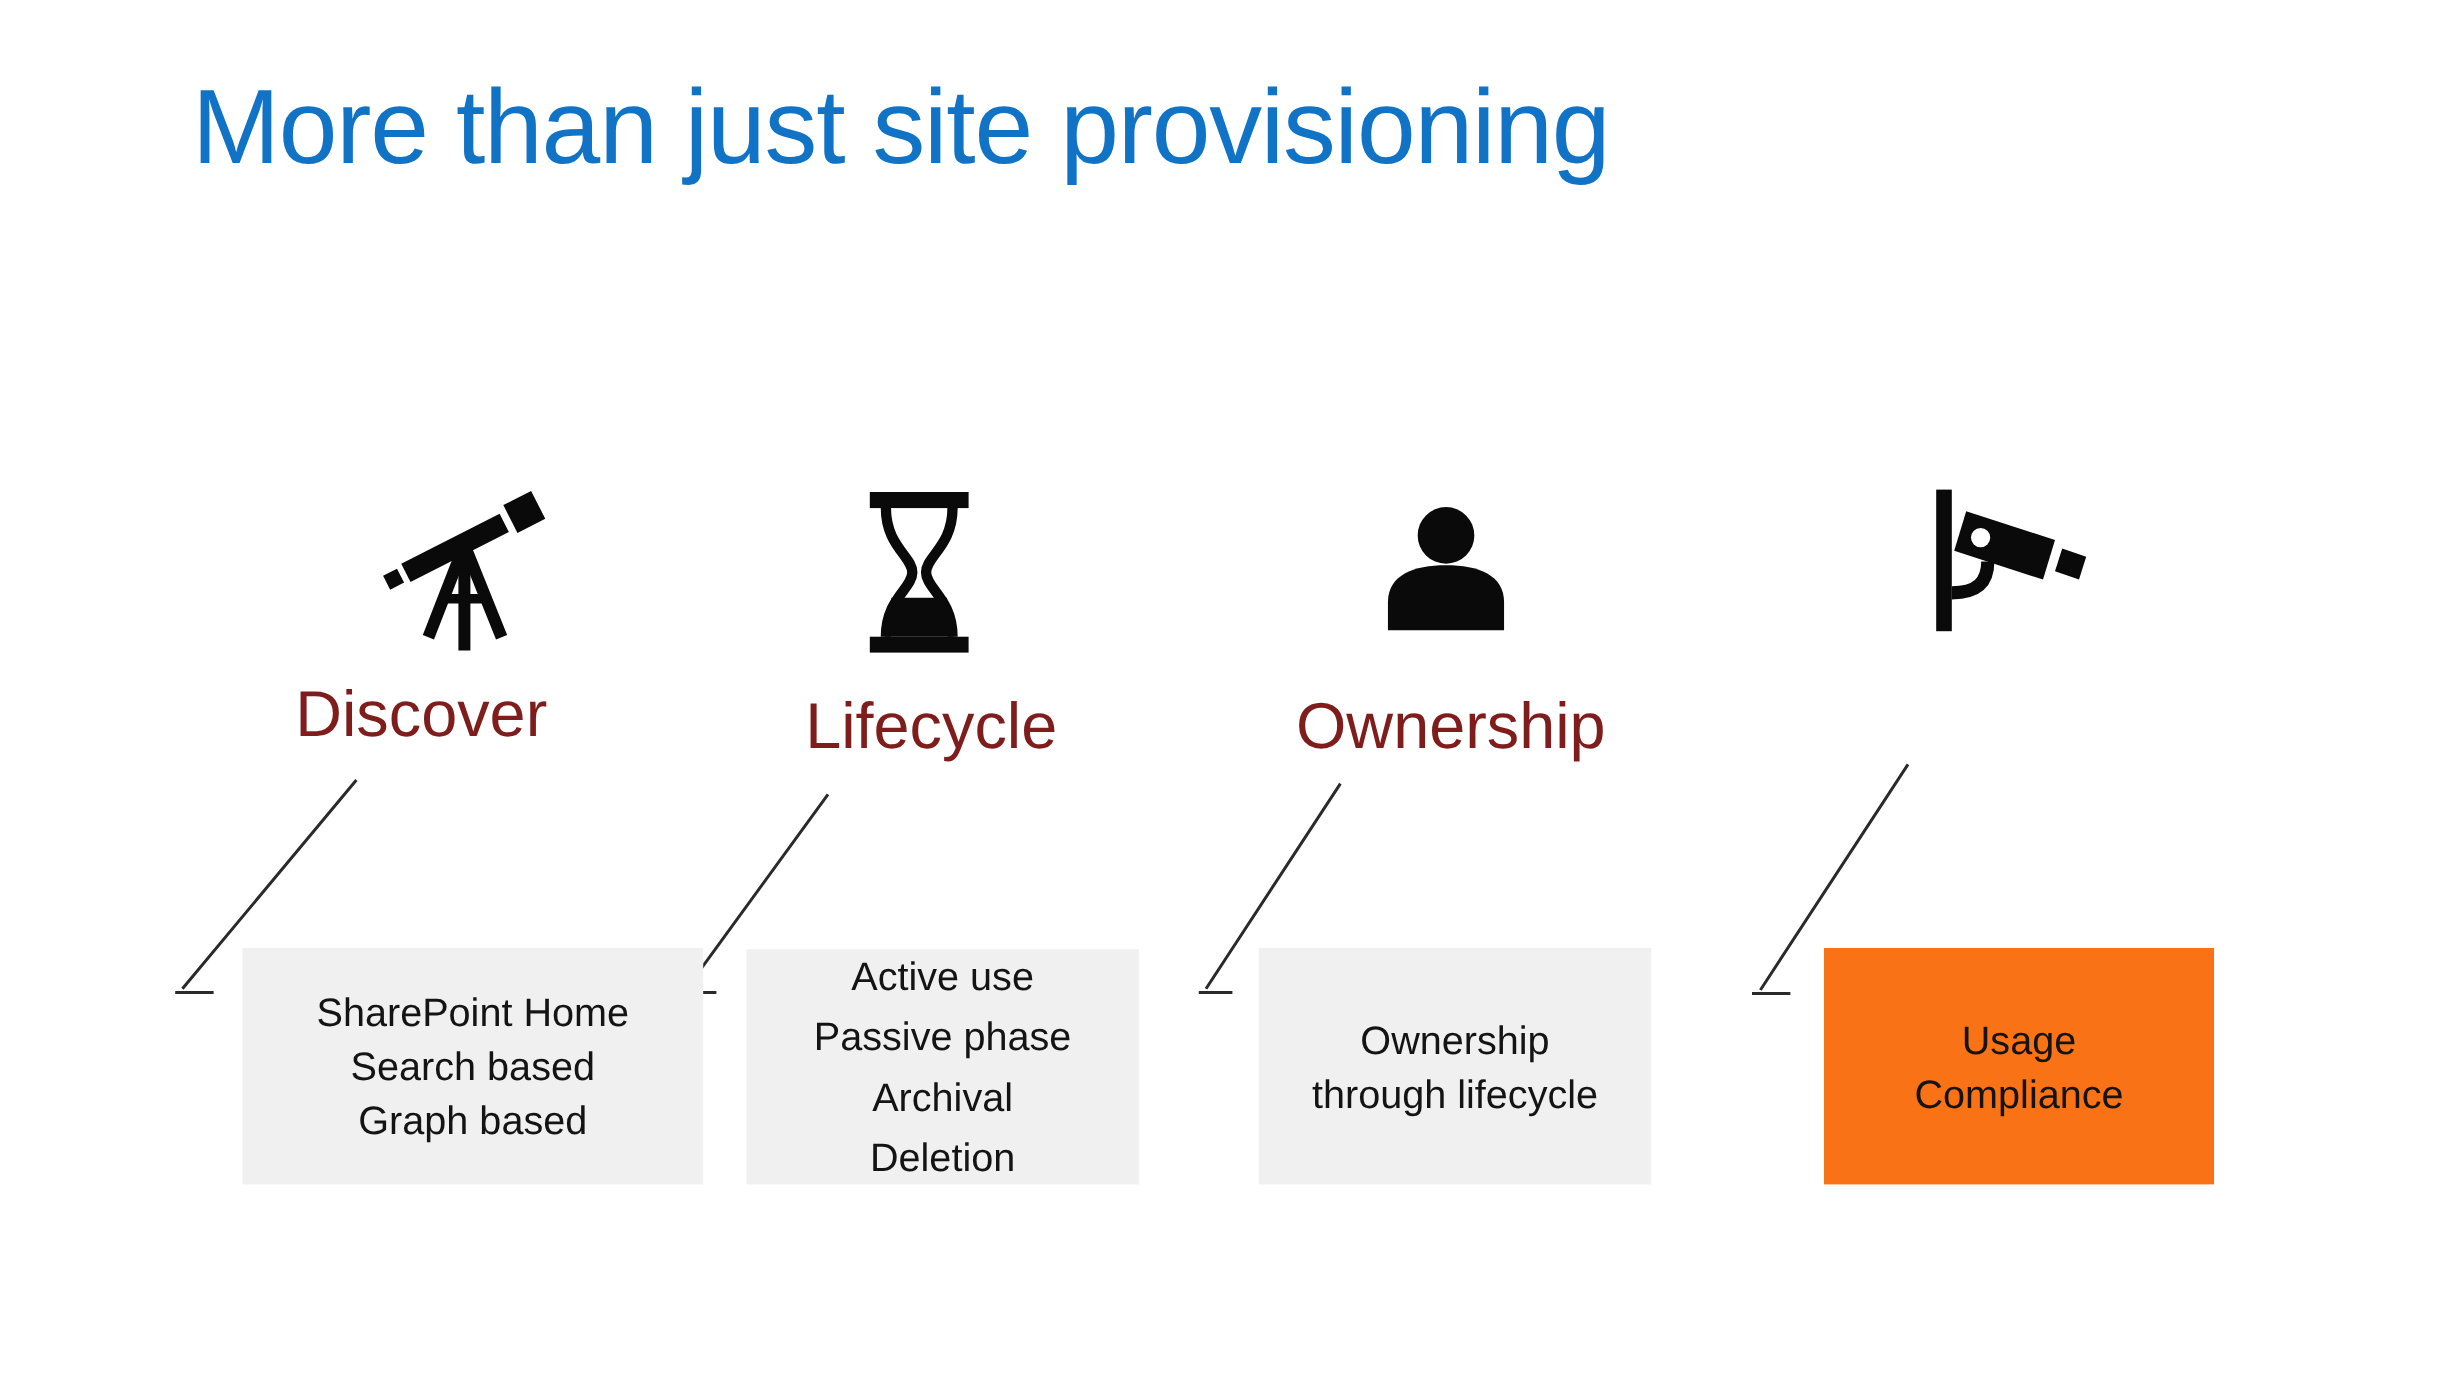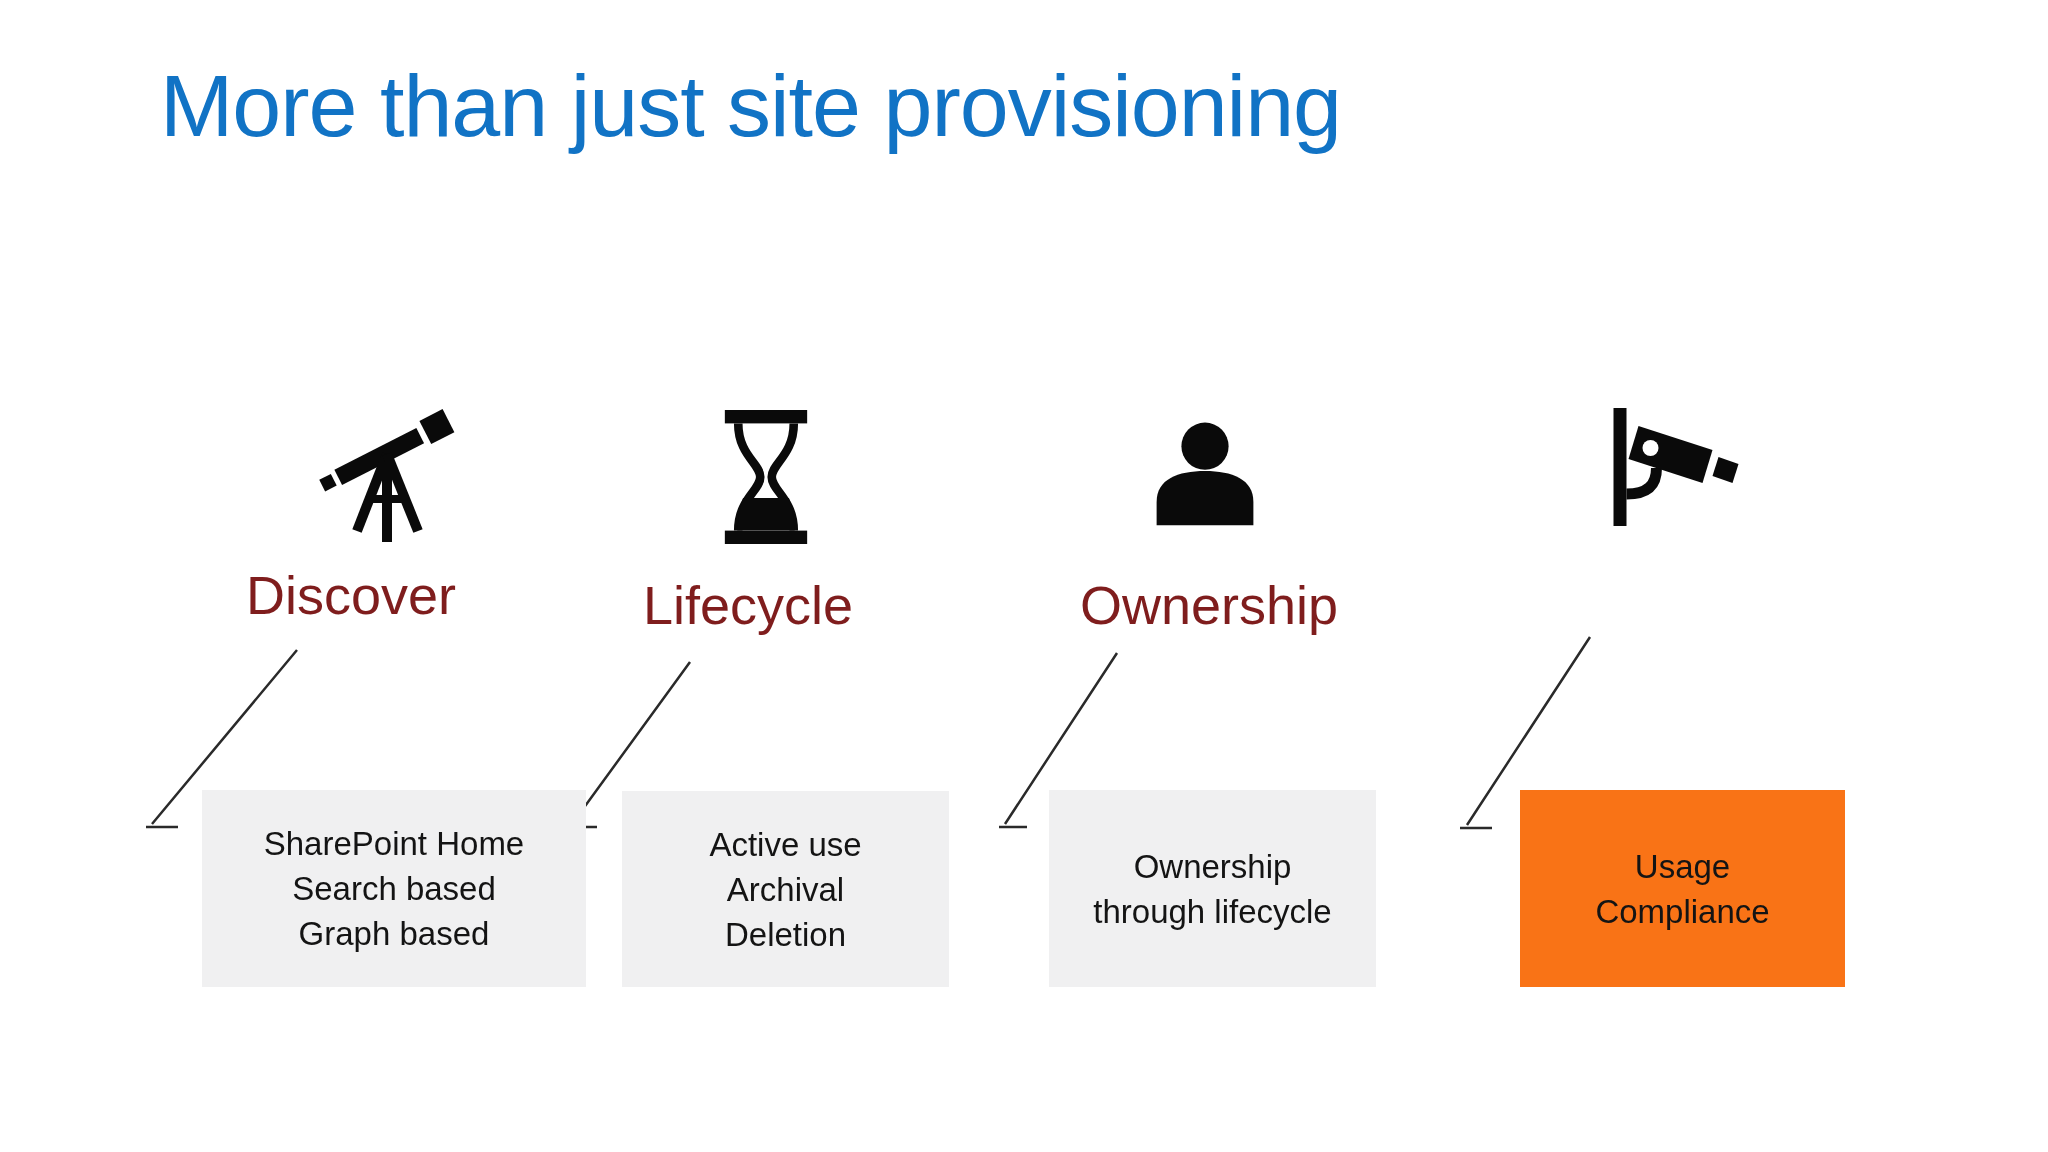--- a/index.html
+++ b/index.html
@@ -63,23 +63,24 @@
 
   <div class="icon" style="left:716px;top:410px;width:100px;height:134px">
     <svg viewBox="0 0 100 140">
       <rect class="glyph" x="7" y="0" width="86" height="14"></rect>
       <rect class="glyph" x="7" y="126" width="86" height="14"></rect>
       <path class="glyph-stroke" stroke-width="9" d="M21,14 C21,47 44,56 44,70 C44,84 21,93 21,126"></path>
       <path class="glyph-stroke" stroke-width="9" d="M79,14 C79,47 56,56 56,70 C56,84 79,93 79,126"></path>
       <path class="glyph" d="M26,92 L74,92 C77,102 79,112 80,126 L20,126 C21,112 23,102 26,92 Z"></path>
     </svg>
   </div>
-  <div class="label" style="left:528px;top:578px">Lifecycle</div>
-  <div class="box" style="left: 622px; top: 791px; width: 327px; height: 196px; background-color: rgb(240, 240, 241);">
+  <div class="label" style="left:556px;top:578px">Lifecycle</div>
+  <div class="box" style="left: 622px; top: 791px; width: 327px; height: 196px; background-color: rgb(240, 240, 241); justify-content: space-between;">
     <div class="box-line">Active use</div>
+    <div class="box-line">Passive phase</div>
     <div class="box-line">Archival</div>
     <div class="box-line">Deletion</div>
   </div>
 
   <div class="icon" style="left:1146px;top:418px;width:118px;height:126px">
     <svg viewBox="0 0 100 105">
       <circle class="glyph" cx="50" cy="23" r="20"></circle>
       <path class="glyph" d="M9,90 L9,70 C9,51 27,44 50,44 C73,44 91,51 91,70 L91,90 Z"></path>
     </svg>
   </div>

